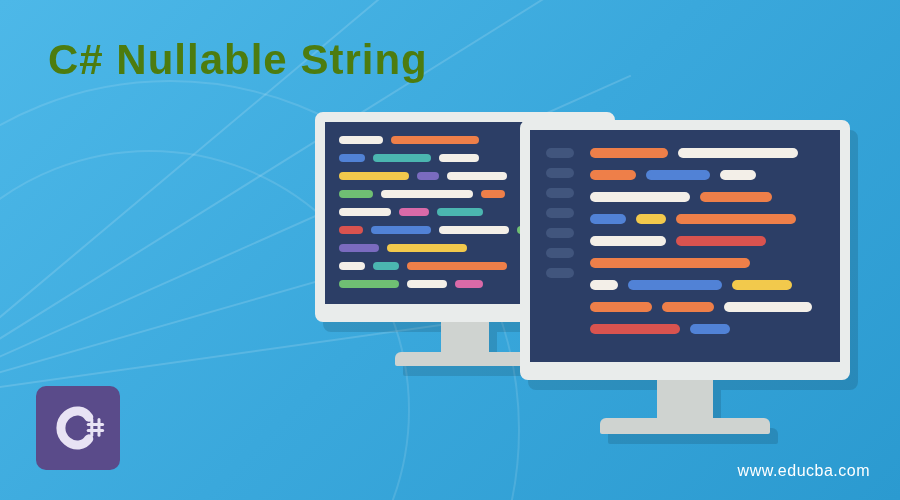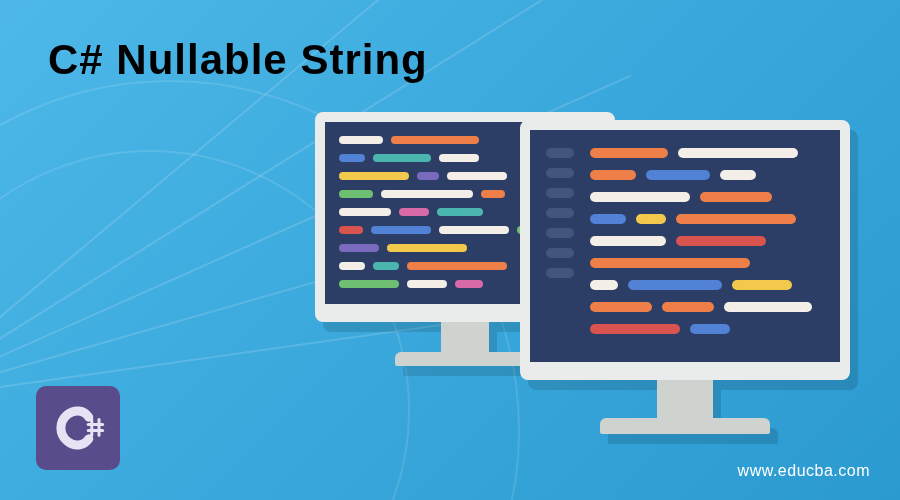--- a/index.html
+++ b/index.html
@@ -29,21 +29,21 @@
   .r1 { top: 400px; transform: rotate(-8deg); }
   .r2 { top: 400px; transform: rotate(-16deg); }
   .r3 { top: 400px; transform: rotate(-24deg); }
   .r4 { top: 400px; transform: rotate(-32deg); }
   .r5 { top: 400px; transform: rotate(-40deg); }
 
   .title {
     position: absolute;
     top: 36px;
     left: 48px;
-    color: #000000;
+    color: #4d7c0f;
     font-size: 42px;
     font-weight: 700;
     letter-spacing: 1px;
   }
 
   .site-url {
     position: absolute;
     bottom: 20px;
     right: 30px;
     color: #ffffff;

